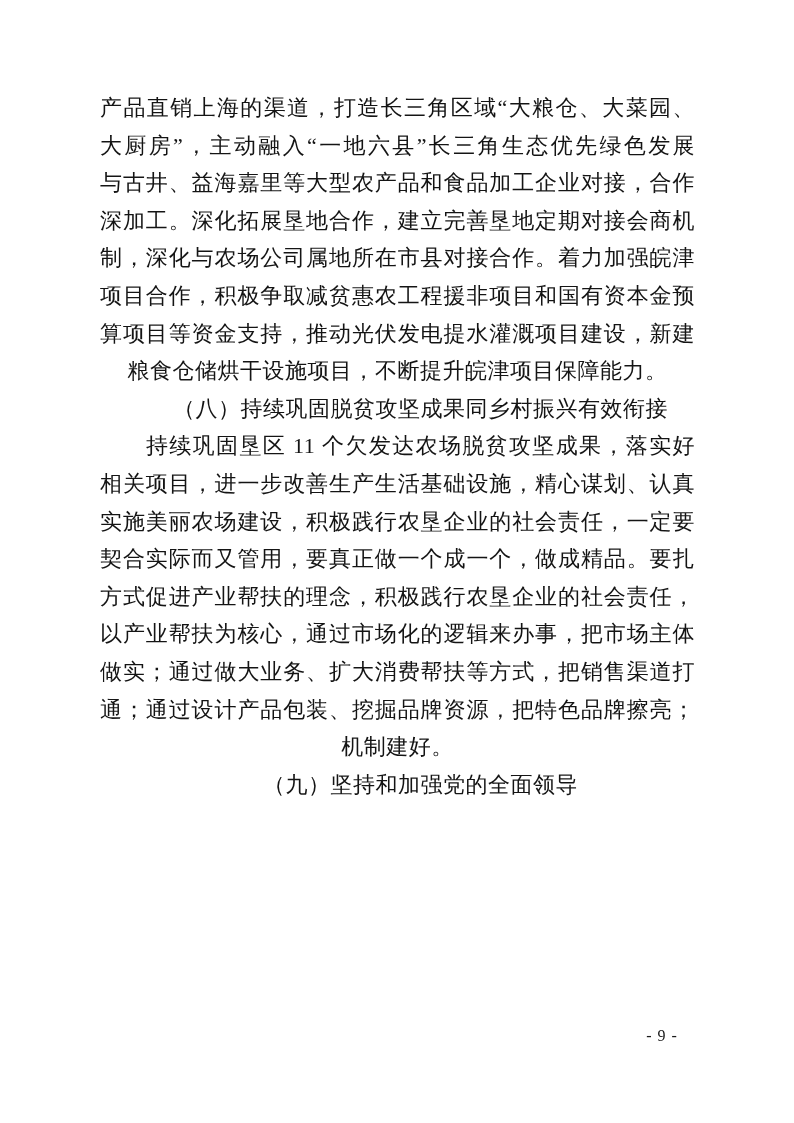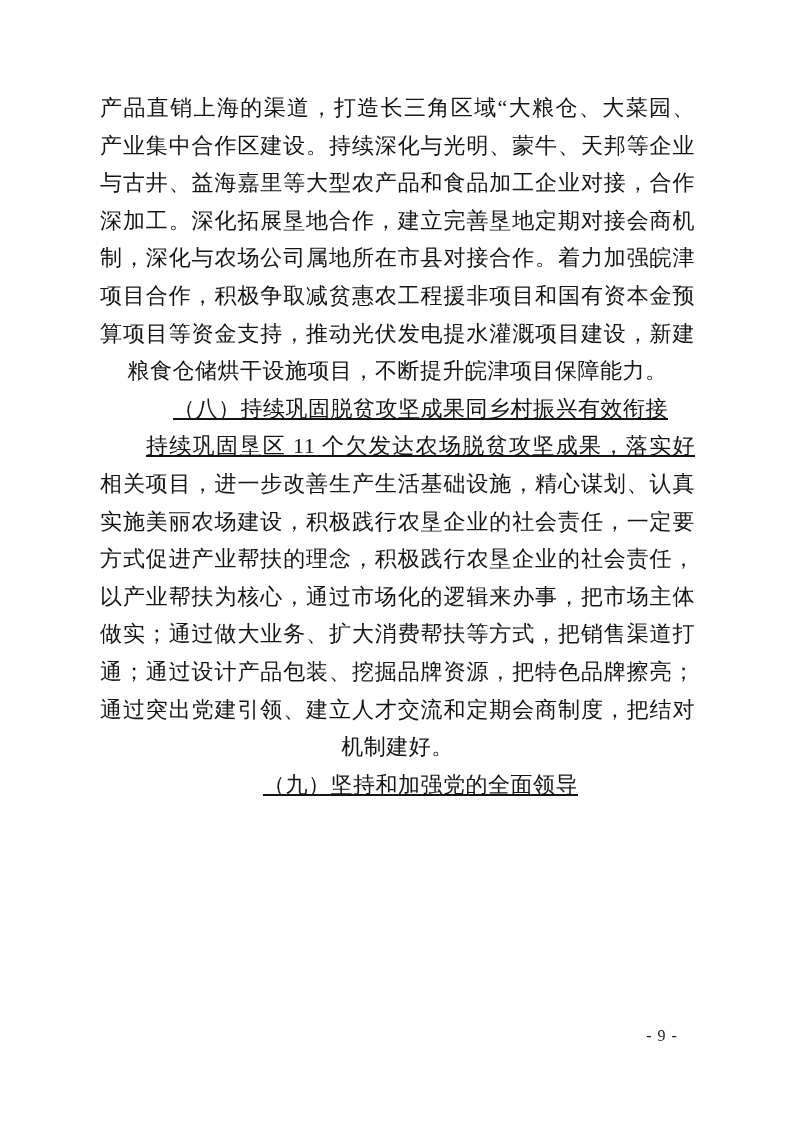--- a/index.html
+++ b/index.html
@@ -32,21 +32,20 @@
     text-align: center;
     white-space: nowrap;
   }
   .line.j {
     text-align: justify;
     text-align-last: justify;
     white-space: normal;
   }
   .line.indent {
     padding-left: 46px;
-    text-decoration: underline;
   }
   .line.indent.j {
     padding-left: 0;
     text-indent: 46px;
   }
   .page-number {
     position: absolute;
     left: 622px;
     top: 1026px;
     width: 80px;
@@ -56,33 +55,33 @@
     letter-spacing: 1px;
     color: #1a1a1a;
   }
 </style>
 </head>
 <body>
 
 <div class="page">
   <div class="text-block">
     <div class="line j">产品直销上海的渠道，打造长三角区域“大粮仓、大菜园、</div>
-    <div class="line j">产业集中合作区建设。持续深化与光明、蒙牛、天邦等企业</div>
+    <div class="line j">大厨房”，主动融入“一地六县”长三角生态优先绿色发展</div>
     <div class="line j">与古井、益海嘉里等大型农产品和食品加工企业对接，合作</div>
     <div class="line j">深加工。深化拓展垦地合作，建立完善垦地定期对接会商机</div>
     <div class="line j">制，深化与农场公司属地所在市县对接合作。着力加强皖津</div>
     <div class="line j">项目合作，积极争取减贫惠农工程援非项目和国有资本金预</div>
     <div class="line j">算项目等资金支持，推动光伏发电提水灌溉项目建设，新建</div>
     <div class="line">粮食仓储烘干设施项目，不断提升皖津项目保障能力。</div>
     <div class="line indent">（八）持续巩固脱贫攻坚成果同乡村振兴有效衔接</div>
     <div class="line indent j">持续巩固垦区 11 个欠发达农场脱贫攻坚成果，落实好</div>
     <div class="line j">相关项目，进一步改善生产生活基础设施，精心谋划、认真</div>
     <div class="line j">实施美丽农场建设，积极践行农垦企业的社会责任，一定要</div>
+    <div class="line j">契合实际而又管用，要真正做一个成一个，做成精品。要扎</div>
     <div class="line j">方式促进产业帮扶的理念，积极践行农垦企业的社会责任，</div>
     <div class="line j">以产业帮扶为核心，通过市场化的逻辑来办事，把市场主体</div>
     <div class="line j">做实；通过做大业务、扩大消费帮扶等方式，把销售渠道打</div>
     <div class="line j">通；通过设计产品包装、挖掘品牌资源，把特色品牌擦亮；</div>
-    <div class="line j">通过突出党建引领、建立人才交流和定期会商制度，把结对</div>
     <div class="line">机制建好。</div>
     <div class="line indent">（九）坚持和加强党的全面领导</div>
   </div>
   <div class="page-number">- 9 -</div>
 </div>
 
 </body></html>

